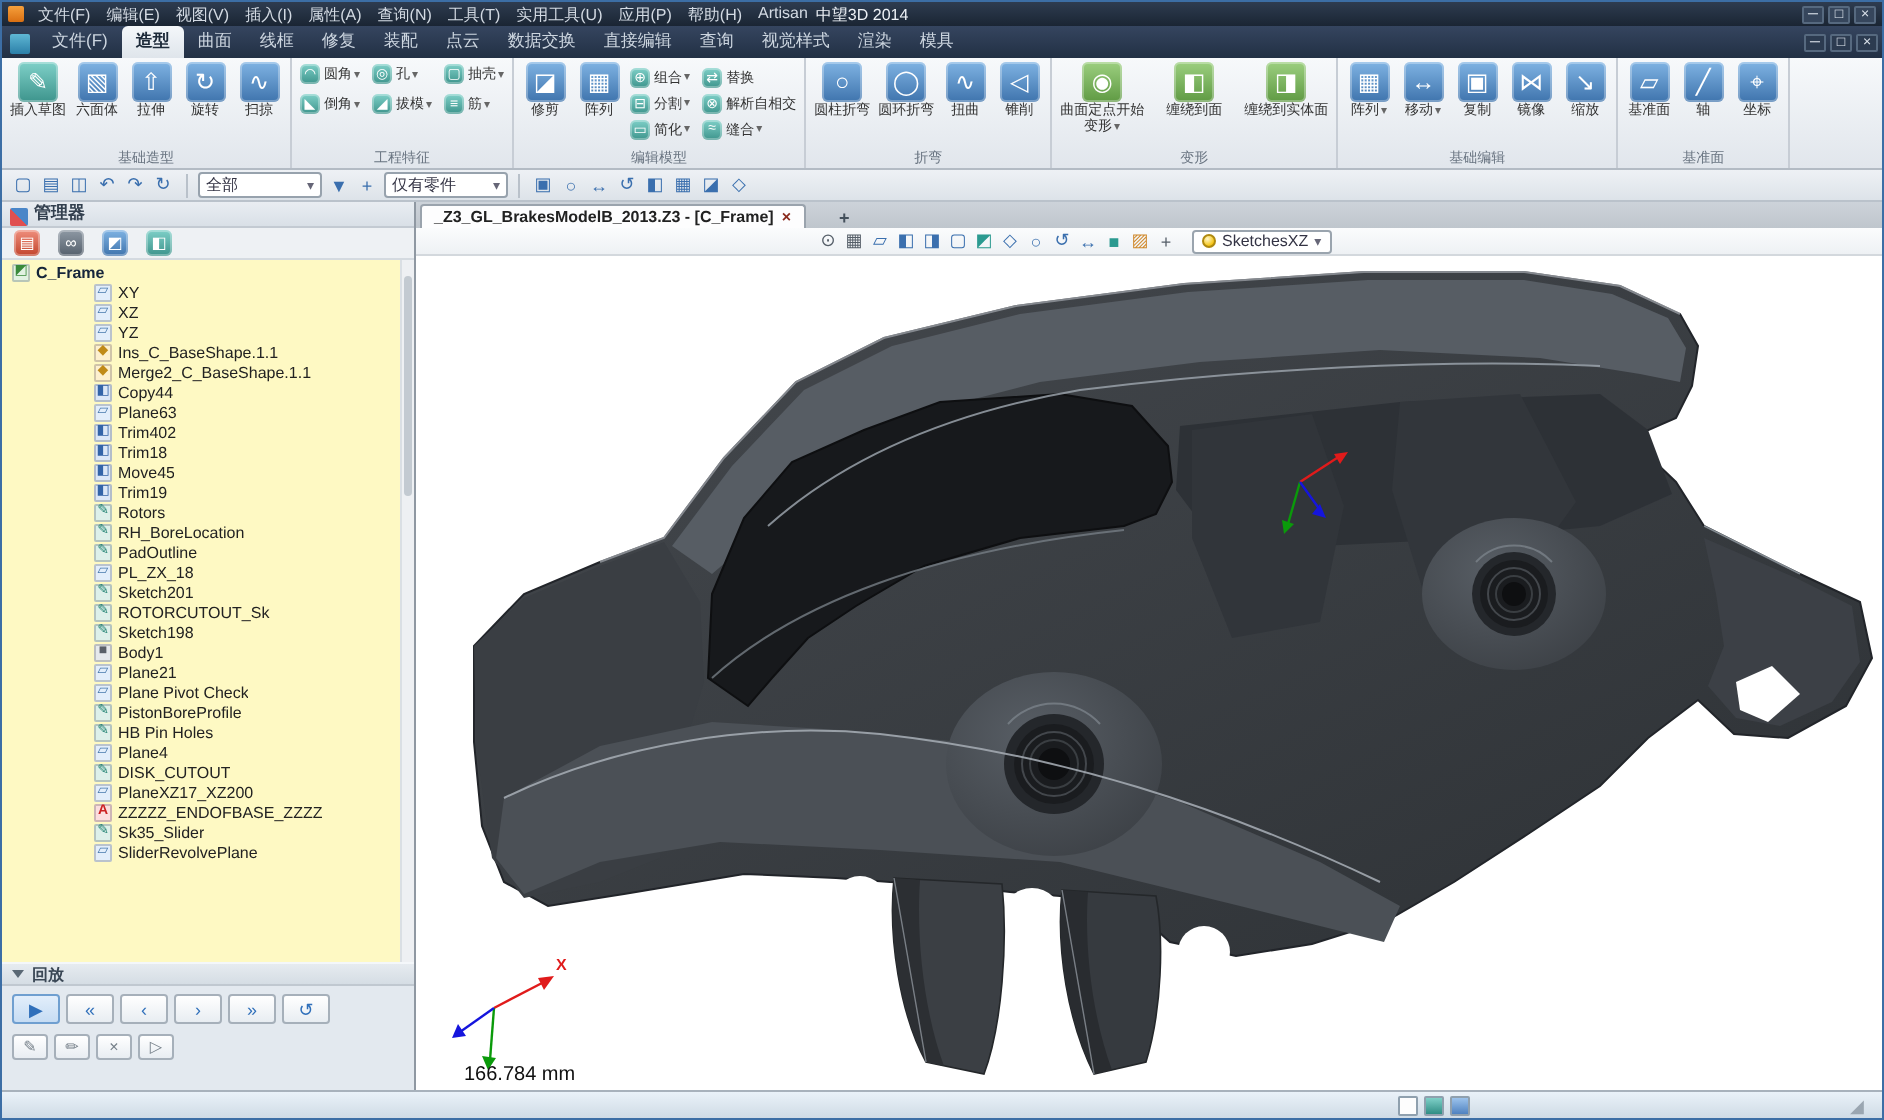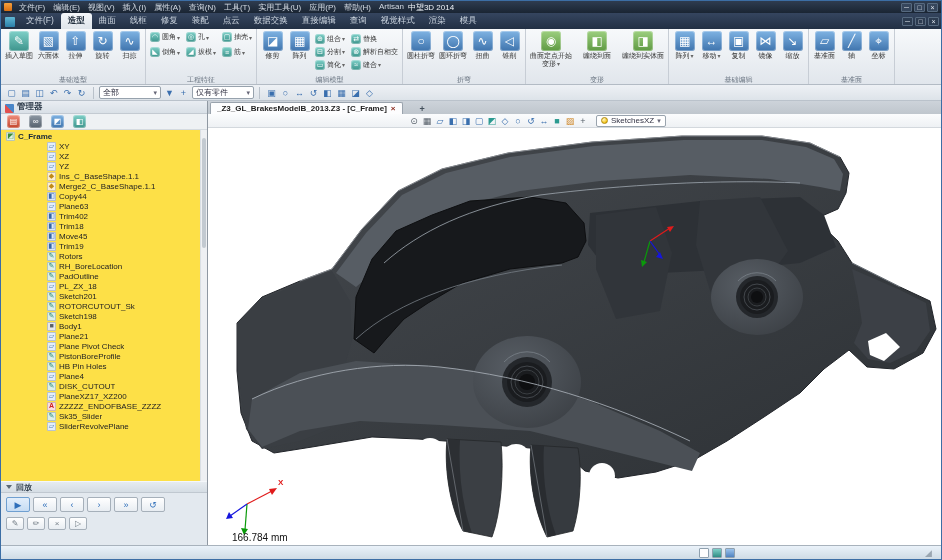--- a/index.html
+++ b/index.html
@@ -59,21 +59,21 @@
 .mgr-header span{color:#33404f}
 .mgr-ico{width:9px;height:9px;background:linear-gradient(45deg,#e05050 50%,#4a86c8 50%);border-radius:1px;margin-right:3px;flex:none}
 .mgr-tabs{height:16px;display:flex;align-items:center;gap:9px;padding:0 6px;background:#eef1f4;border-bottom:1px solid #d4dae0}
 .mtab{width:13px;height:13px;font-size:8px;cursor:default}
 .m-red{background:linear-gradient(#ef8f7d,#c2442c)}
 .m-dark{background:linear-gradient(#8e99a4,#55606c)}
 .m-blue{background:linear-gradient(#7fb3e3,#3f74ad)}
 .m-teal{background:linear-gradient(#7fd0c8,#3d948c)}
 .tree-filter,.pb-header{height:12px;background:linear-gradient(#e6ebf0,#d5dde4);border-top:1px solid #f4f7fa;border-bottom:1px solid #c0c8d0;display:flex;align-items:center;padding:0 5px;font-size:8px;font-weight:bold;color:#3a4755;cursor:default}
 .tri{width:0;height:0;border-left:3.5px solid transparent;border-right:3.5px solid transparent;border-top:4px solid #5a6875;margin-right:4px}
-.tree{flex:1;background:#fde047;position:relative;overflow:hidden;padding-top:1px}
+.tree{flex:1;background:#fef9c3;position:relative;overflow:hidden;padding-top:1px}
 .trow{display:flex;align-items:center;height:10px;font-size:8px;color:#222;white-space:nowrap;cursor:default}
 .trow.root{padding-left:5px;font-weight:bold;color:#15253a}
 .trow.lvl1{padding-left:13px}
 .trow.lvl2{padding-left:46px}
 .texp{width:9px;font-size:6.5px;color:#5a6875;text-align:center;flex:none}
 .tico{width:9px;height:9px;font-size:7px;line-height:8px;display:inline-flex;align-items:center;justify-content:center;border:1px solid rgba(0,0,0,.18);border-radius:1px;margin-right:3px;flex:none}
 .tlabel{overflow:hidden;text-overflow:ellipsis}
 .t-plane{background:#e3eefb;color:#4a7bae}.t-plane::before{content:"▱"}
 .t-sketch{background:#ddf0ea;color:#1f8070}.t-sketch::before{content:"✎"}
 .t-feat{background:#fdf0cf;color:#c08a18}.t-feat::before{content:"◆"}

